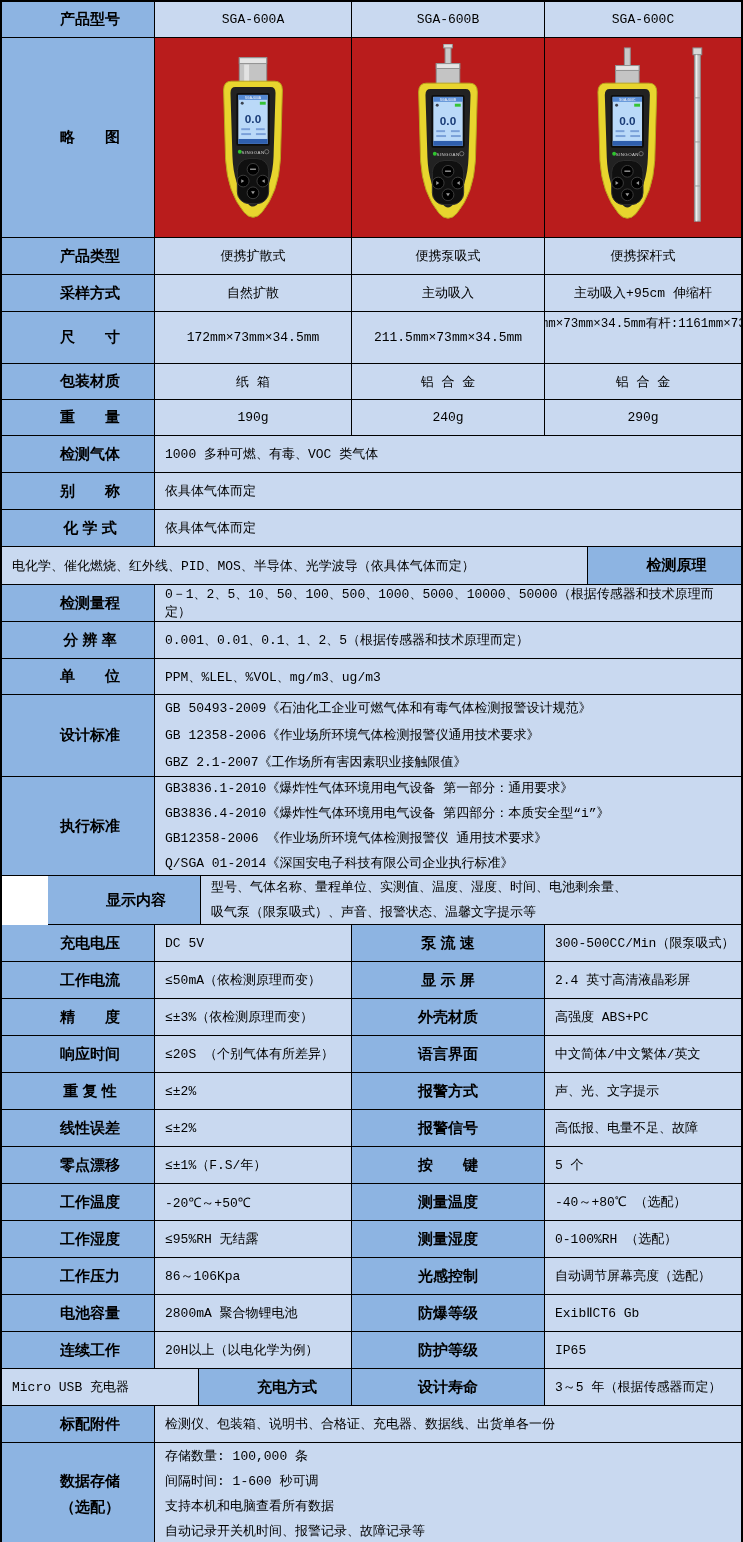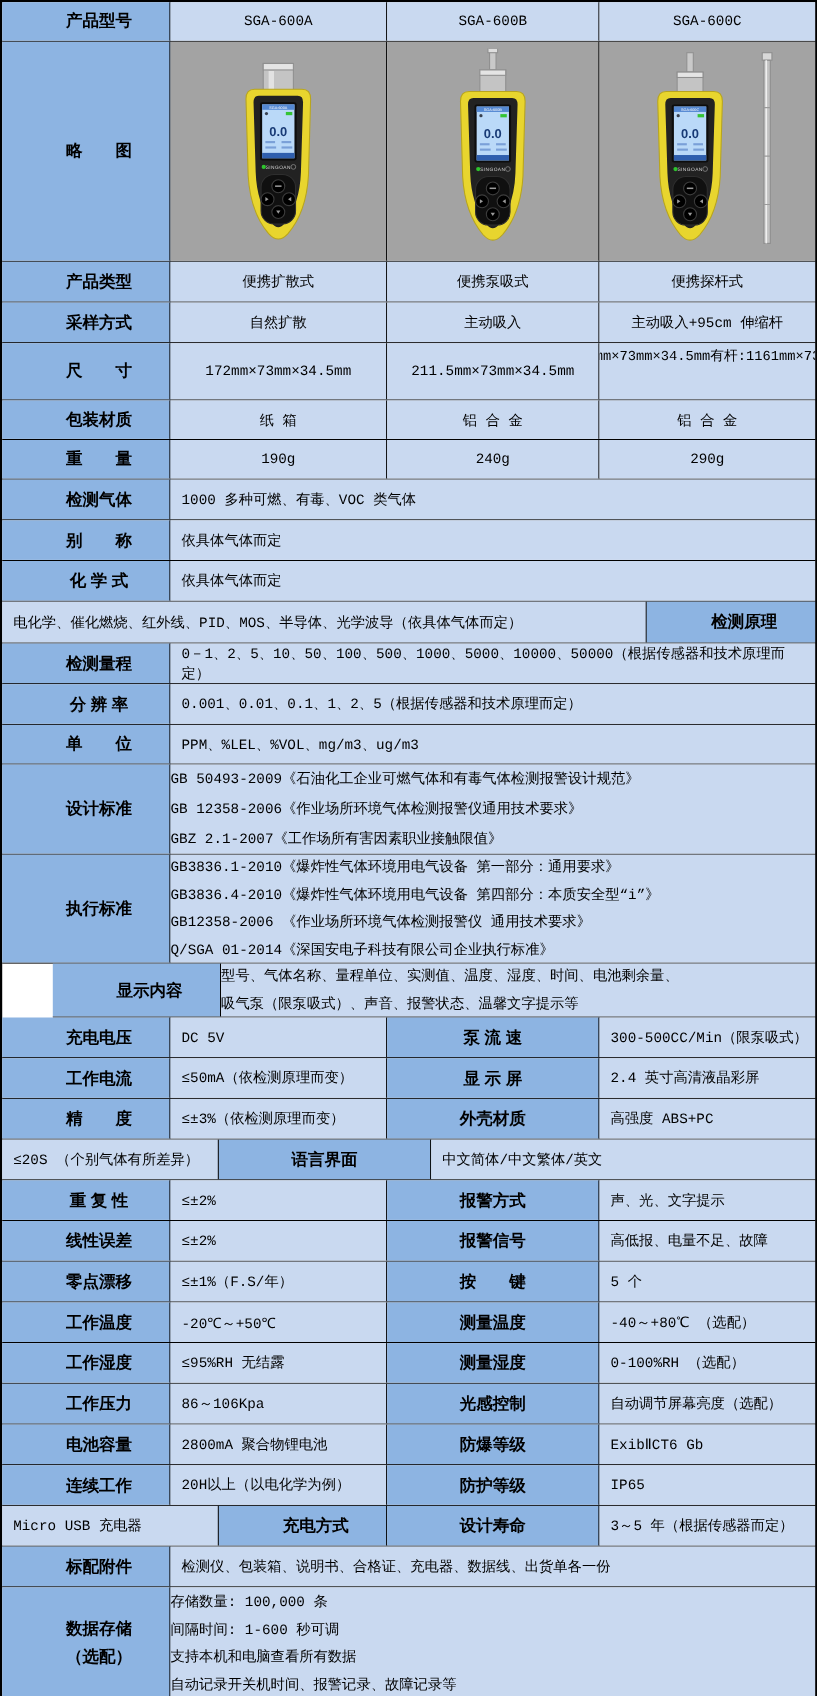--- a/index.html
+++ b/index.html
@@ -5,33 +5,33 @@
   html,body{margin:0;padding:0;background:#fff;}
   body{font-family:"Liberation Sans","DejaVu Sans",sans-serif;color:#000;}
   .tbl{width:743px;border:2px solid #000;box-sizing:border-box;background:#fff;}
   .row{display:flex;box-sizing:border-box;border-bottom:1px solid #000;}
   .row:last-child{border-bottom:none;}
   .cell{border-right:1px solid #000;box-sizing:border-box;display:flex;
         align-items:center;justify-content:center;overflow:hidden;}
   .cell:last-child{border-right:none;}
   .lbl{background:#8db4e2;font-weight:bold;font-size:15px;}
   .val{background:#c9d9f0;font-family:"Liberation Mono","DejaVu Sans Mono",monospace;font-size:13px;}
-  .img{background:#a3a3a3;}
+  .img{background:#b91c1c;}
   .left{justify-content:flex-start;padding-left:10px;padding-right:4px;}
   .c0{width:153px;flex-shrink:0;padding-left:24px;}
   .cA{width:197px;flex-shrink:0;}
   .cB{width:193px;flex-shrink:0;}
   .cC{flex:1;}
   .cfull{flex:1;}
   .h36{height:36px;} .h37{height:37px;} .h38{height:38px;}
   .h49{height:49px;margin-left:46px;} .h52{height:52px;}
   .h82{height:82px;} .h99{height:99px;} .h101{height:101px;}
   .h200{height:200px;}
   .multi{flex-direction:column;align-items:flex-start;justify-content:center;
-         padding-right:4px;}
+         padding-left:10px;padding-right:4px;}
   .multi .ln{line-height:25px;white-space:nowrap;}
   .multi.wide .ln{line-height:27px;}
   .cdim{align-items:flex-start;justify-content:center;
         padding-left:8px;}
   .cdim .ln{line-height:24px;white-space:nowrap;font-size:12.5px;}
   .lbl2{flex-direction:column;}
   .lbl2 .ln{line-height:26px;}
   svg text{font-family:"Liberation Sans","DejaVu Sans",sans-serif;}
 </style>
 </head>
@@ -299,20 +299,21 @@
     <div class="cell lbl cB">显 示 屏</div>
     <div class="cell val cC left">2.4 英寸高清液晶彩屏</div>
   </div>
   <div class="row h37">
     <div class="cell lbl c0">精　　度</div>
     <div class="cell val cA left">≤±3%（依检测原理而变）</div>
     <div class="cell lbl cB">外壳材质</div>
     <div class="cell val cC left">高强度 ABS+PC</div>
   </div>
   <div class="row h37">
+    <div class="cell lbl c0">响应时间</div>
     <div class="cell val cA left">≤20S （个别气体有所差异）</div>
     <div class="cell lbl cB">语言界面</div>
     <div class="cell val cC left">中文简体/中文繁体/英文</div>
   </div>
   <div class="row h37">
     <div class="cell lbl c0">重 复 性</div>
     <div class="cell val cA left">≤±2%</div>
     <div class="cell lbl cB">报警方式</div>
     <div class="cell val cC left">声、光、文字提示</div>
   </div>

